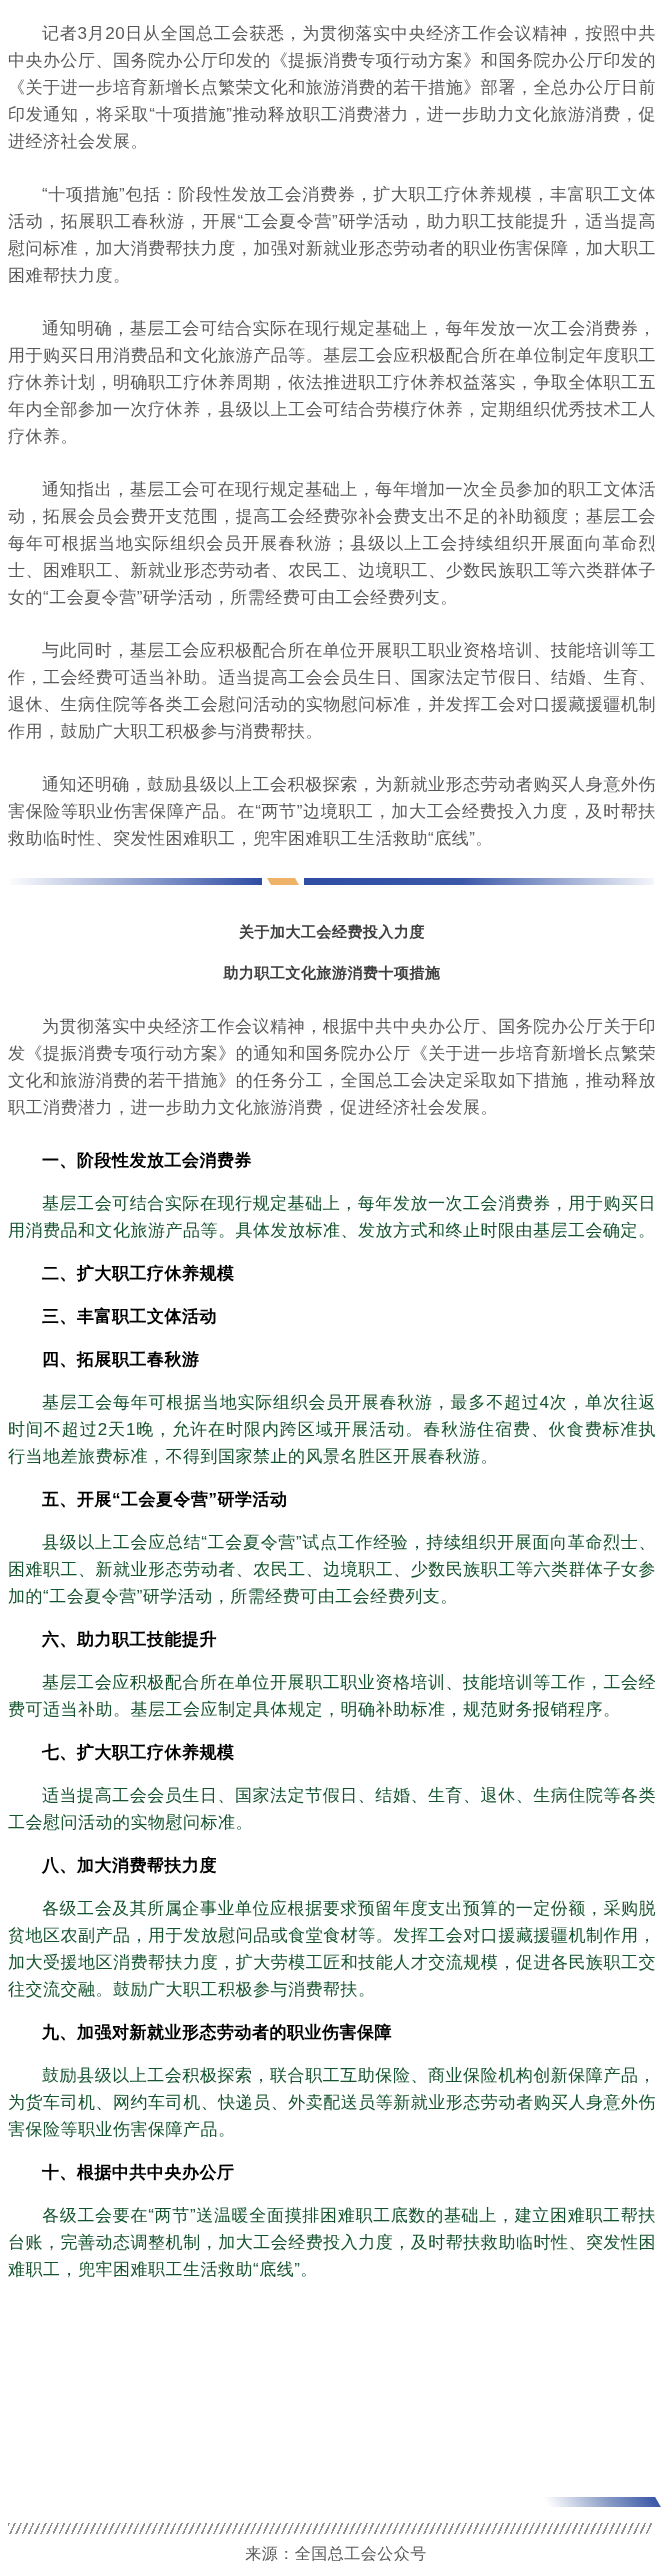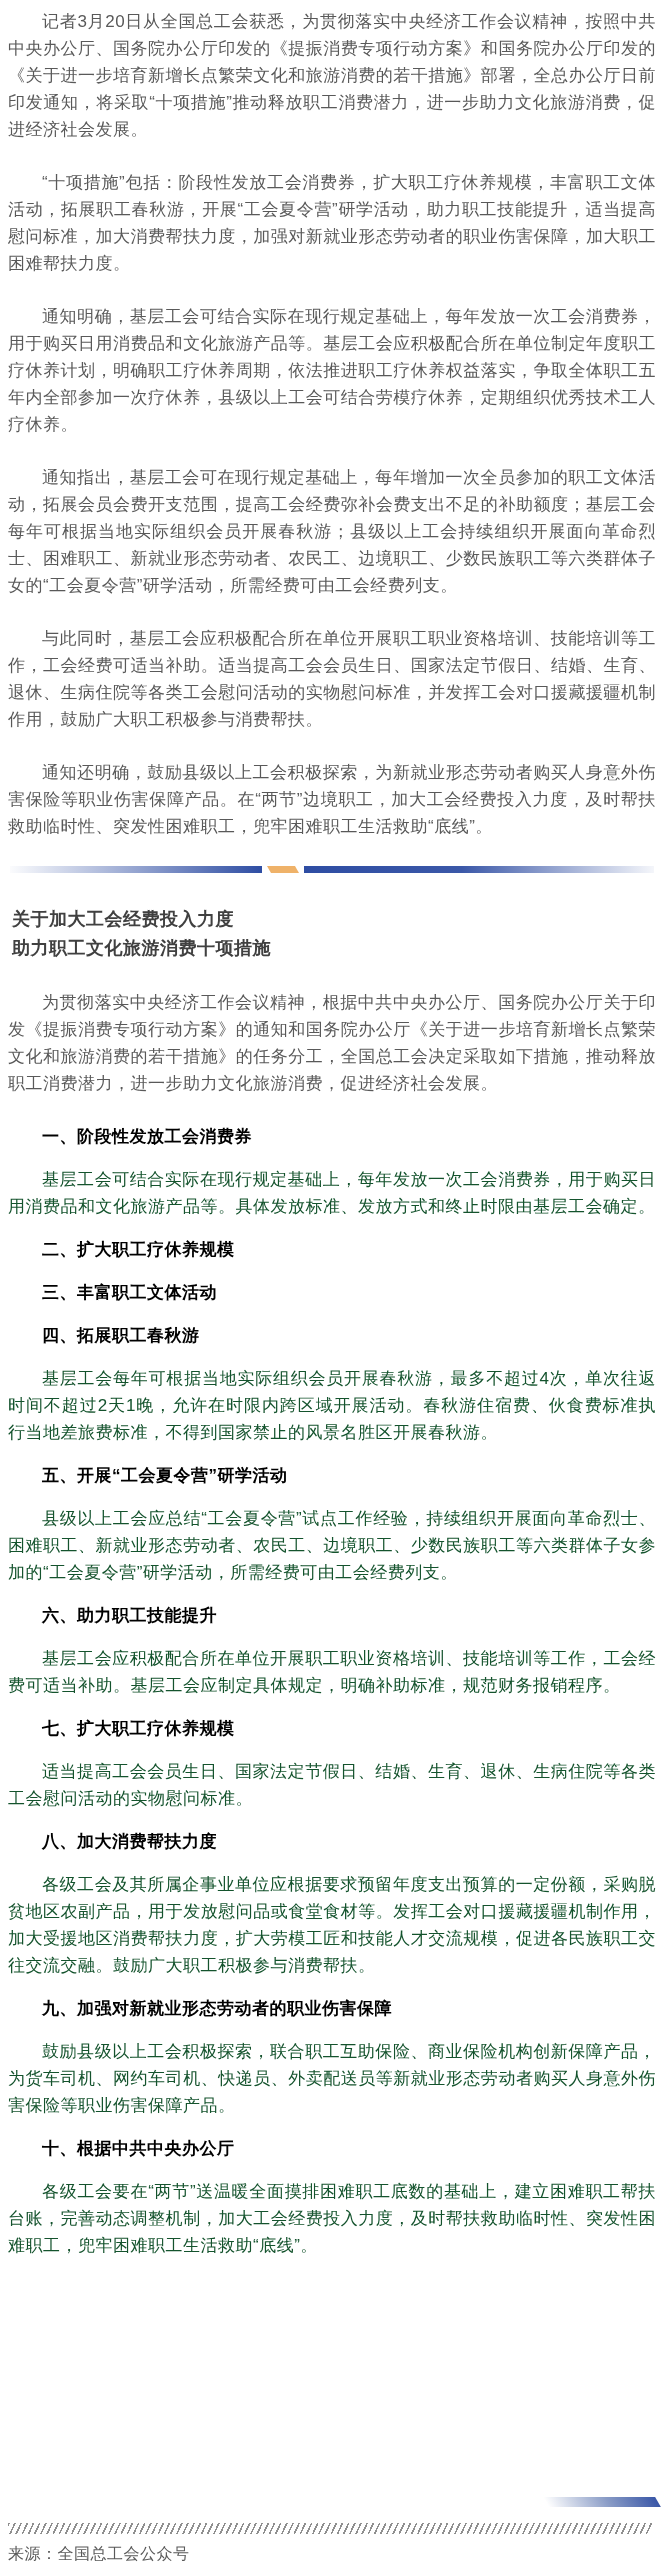--- a/index.html
+++ b/index.html
@@ -4,21 +4,21 @@
 <style>
   html, body { margin: 0; padding: 0; }
   body {
     width: 664px;
     height: 2570px;
     position: relative;
     overflow: hidden;
     background: #ffffff;
     font-family: "Liberation Sans", sans-serif;
   }
-  .content { padding: 8px 8px 0 8px; }
+  .content { padding: 20px 8px 0 8px; }
 
   .para {
     font-size: 17px;
     line-height: 27px;
     color: #595959;
     text-align: justify;
     text-indent: 2em;
     margin: 0 0 26px 0;
     letter-spacing: 0.5px;
   }
@@ -37,26 +37,26 @@
     position: absolute; left: 259px; top: 0; height: 100%; width: 28px;
     background: #efb269;
     transform: skewX(30deg);
   }
   .div-right {
     position: absolute; left: 294px; right: 0; top: 0; height: 100%;
     background: linear-gradient(90deg, #2e4da3 0%, #3b58a8 45%, rgba(46,77,163,0.05) 100%);
   }
 
   .doc-title {
-    text-align: left;
+    text-align: center;
     font-weight: bold;
-    font-size: 18px;
+    font-size: 15px;
     line-height: 25px;
     color: #404040;
-    margin: 4px;
+    margin: 16px;
     letter-spacing: 0.5px;
   }
   .doc-title-block { margin: 0 0 28px 0; }
 
   .measure-heading {
     font-size: 17px;
     line-height: 27px;
     font-weight: bold;
     color: #000000;
     text-indent: 2em;
@@ -92,20 +92,21 @@
       #8f8f8f 0px, #8f8f8f 1.6px,
       rgba(255,255,255,0) 1.6px, rgba(255,255,255,0) 5.6px
     );
   }
   .source {
     font-size: 16px;
     line-height: 26px;
     color: #595959;
     margin: 7px 0 0 0;
     letter-spacing: 0.5px;
+    text-align: center;
   }
 </style>
 </head>
 <body>
 
 <div class="content">
 
   <div>
       <p class="para">记者3月20日从全国总工会获悉，为贯彻落实中央经济工作会议精神，按照中共中央办公厅、国务院办公厅印发的《提振消费专项行动方案》和国务院办公厅印发的《关于进一步培育新增长点繁荣文化和旅游消费的若干措施》部署，全总办公厅日前印发通知，将采取“十项措施”推动释放职工消费潜力，进一步助力文化旅游消费，促进经济社会发展。</p>
       <p class="para">“十项措施”包括：阶段性发放工会消费券，扩大职工疗休养规模，丰富职工文体活动，拓展职工春秋游，开展“工会夏令营”研学活动，助力职工技能提升，适当提高慰问标准，加大消费帮扶力度，加强对新就业形态劳动者的职业伤害保障，加大职工困难帮扶力度。</p>

